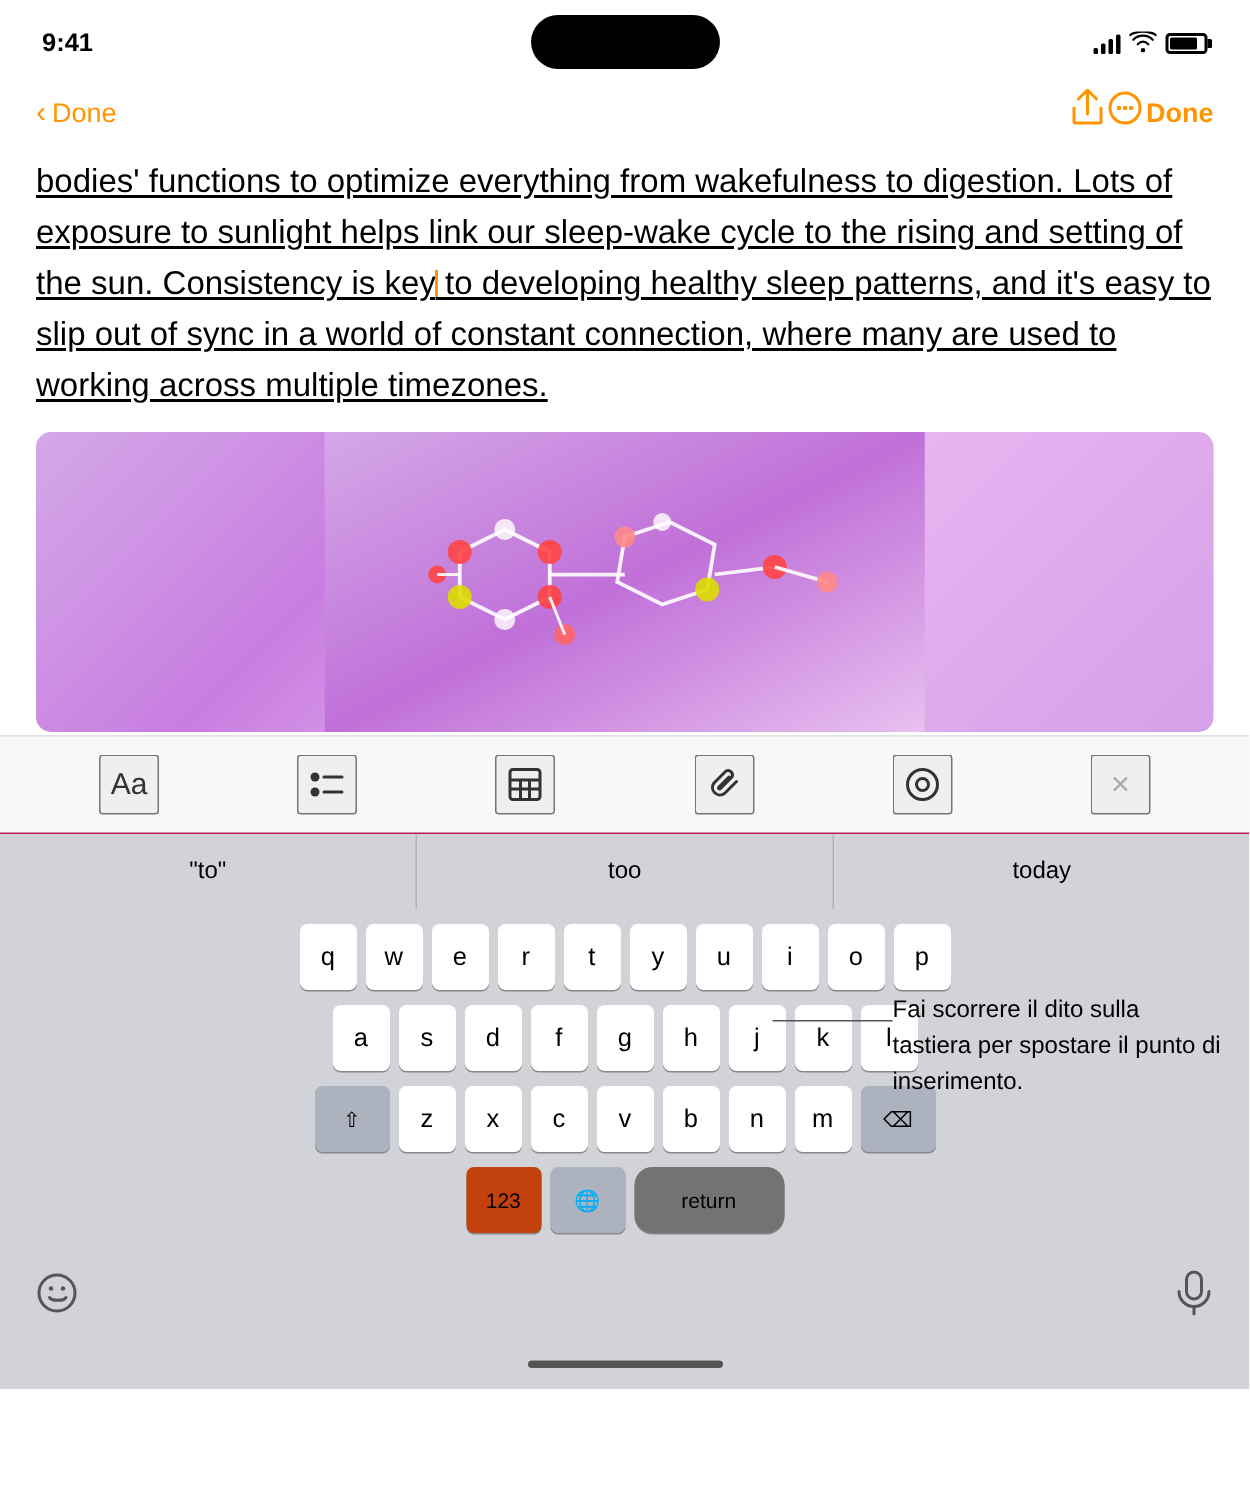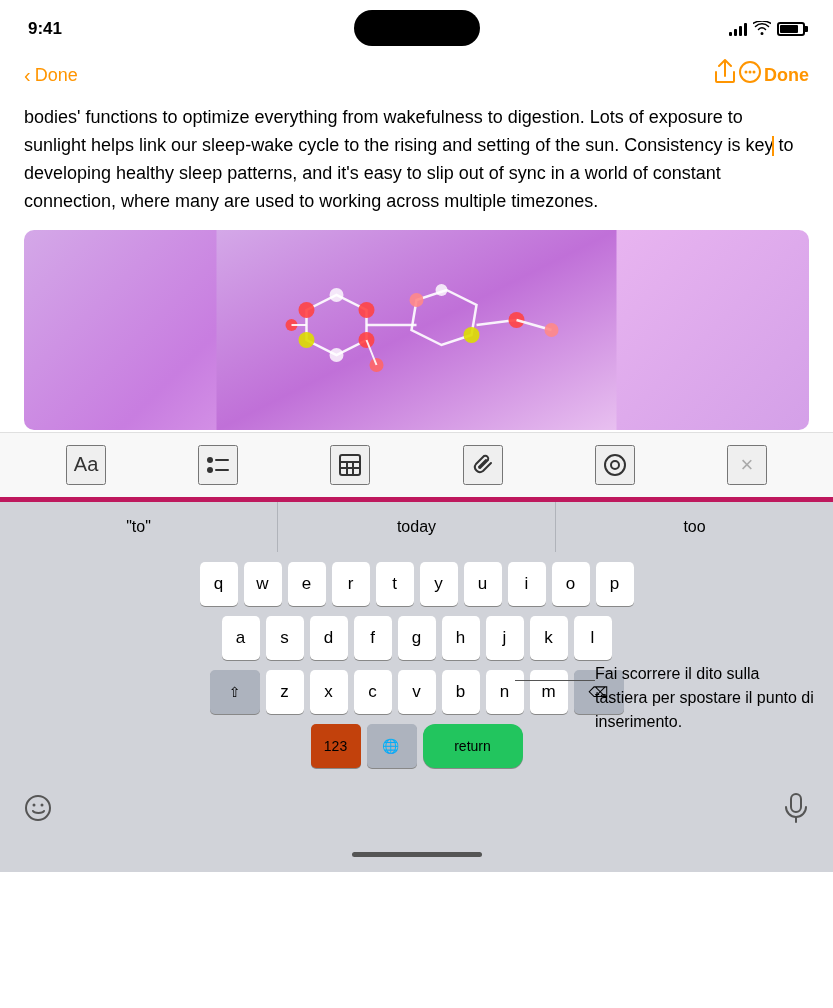--- a/index.html
+++ b/index.html
@@ -146,23 +146,24 @@
     .nav-done {
       color: #FF9500;
       font-size: 18px;
       font-weight: 600;
       cursor: pointer;
     }
 
     
     .note-content {
       padding: 4px 24px 0;
-      font-size: 18px;
+      font-size: 22px;
       line-height: 1.55;
       color: #000;
+      text-decoration: underline;
     }
 
     .text-cursor {
       display: inline-block;
       width: 2px;
       height: 20px;
       background: #FF9500;
       vertical-align: middle;
       margin: 0 -1px;
     }
@@ -186,21 +187,21 @@
       height: 100%;
     }
 
     
     .formatting-toolbar {
       display: flex;
       align-items: center;
       justify-content: space-around;
       padding: 12px 20px;
       border-top: 1px solid #e0e0e0;
-      border-bottom: 5px solid #be185d;
+      border-bottom: 1px solid #be185d;
       background: #f8f8f8;
       margin-top: 2px;
     }
 
     .toolbar-btn {
       display: flex;
       align-items: center;
       justify-content: center;
       color: #333;
       font-size: 20px;
@@ -288,21 +289,21 @@
 
     .key.number {
       background: #c2410c;
       min-width: 44px;
       max-width: 50px;
       flex: 1.3;
       font-size: 16px;
     }
 
     .key.return-key {
-      background: #22c55e;
+      background: #737373;
       min-width: 86px;
       max-width: 100px;
       flex: 2.5;
       font-size: 15px;
       border-radius: 12px;
     }
 
     
     .bottom-bar {
       display: flex;
@@ -490,22 +491,22 @@
         <circle cx="12" cy="12" r="4" stroke="#333" stroke-width="2"></circle>
       </svg>
     </button>
     <button class="toolbar-btn close">
       <span style="font-size:22px;color:#aaa;">×</span>
     </button>
   </div>
 
   <div class="predictive-bar">
     <div class="predictive-item">"to"</div>
+    <div class="predictive-item">too</div>
     <div class="predictive-item">today</div>
-    <div class="predictive-item">too</div>
   </div>
 
   <div class="keyboard">
 
     <div class="key-row">
       <div class="key">q</div>
       <div class="key">w</div>
       <div class="key">e</div>
       <div class="key">r</div>
       <div class="key">t</div>

